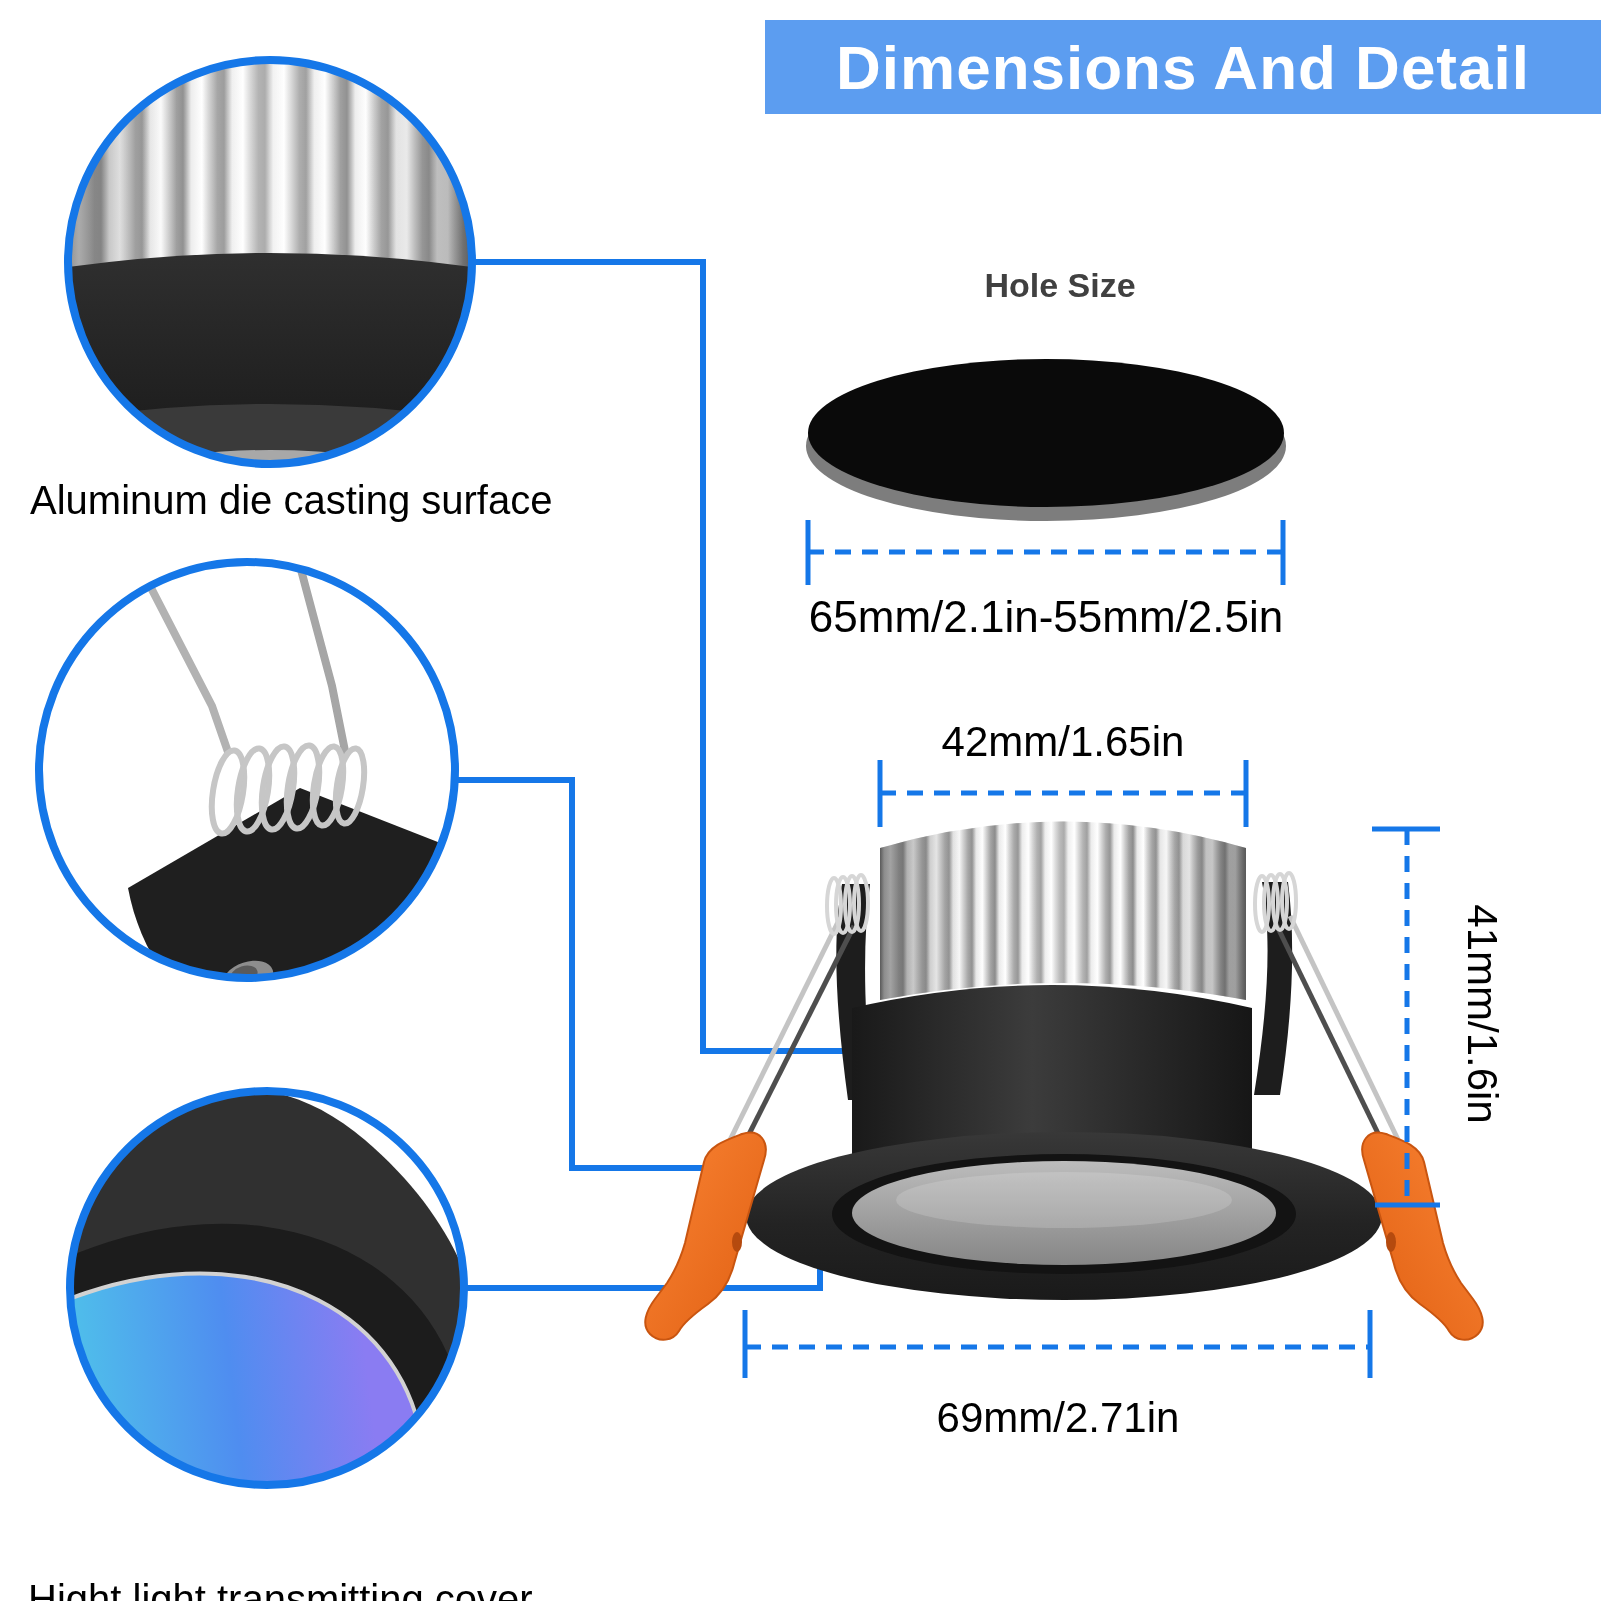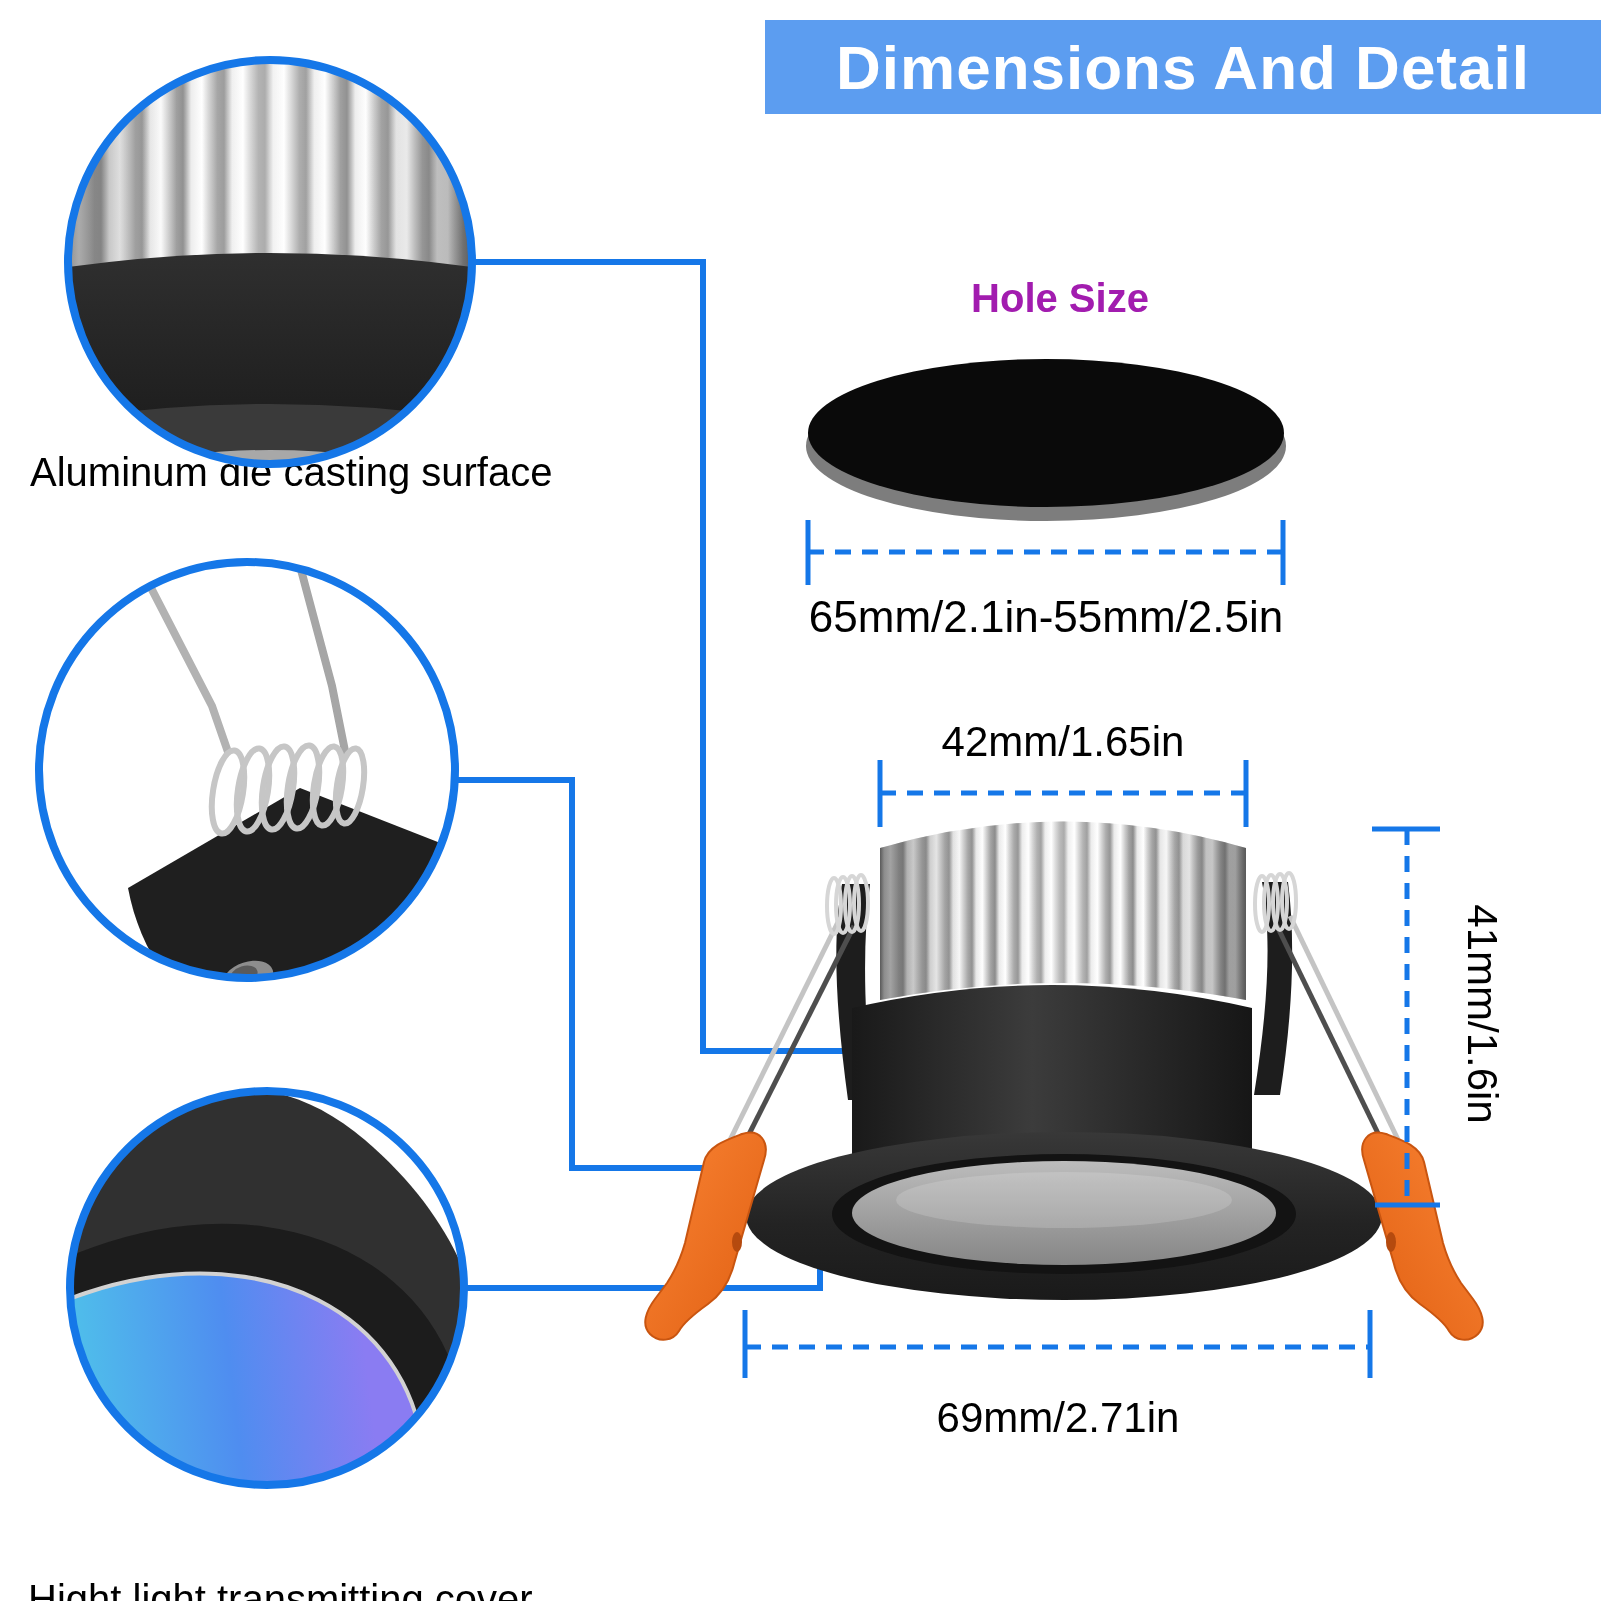--- a/index.html
+++ b/index.html
@@ -2,25 +2,25 @@
 <html><head>
 <meta charset="utf-8">
 <style>
   html,body{margin:0;padding:0;background:#fff;}
   .page{position:relative;width:1601px;height:1601px;background:#fff;overflow:hidden;
         font-family:"Liberation Sans", sans-serif;}
   .banner{position:absolute;left:765px;top:20px;width:836px;height:94px;
           display:flex;align-items:center;justify-content:center;}
   .banner span{color:#fff;font-size:62px;font-weight:bold;letter-spacing:1px;white-space:nowrap;}
   .feature-label{position:absolute;color:#000;font-size:40px;white-space:nowrap;}
-  .label-1{left:30px;top:450px;text-align:right;}
+  .label-1{left:30px;top:478px;text-align:right;}
   .label-2{left:55px;top:990px;}
   .label-3{left:28px;top:1577px;}
-  .hole-title{position:absolute;left:870px;top:276px;width:380px;text-align:center;
-              color:#a21caf;font-size:40px;font-weight:bold;}
+  .hole-title{position:absolute;left:870px;top:266px;width:380px;text-align:center;
+              color:#404040;font-size:34px;font-weight:bold;}
   svg{position:absolute;left:0;top:0;}
   svg text{font-family:"Liberation Sans", sans-serif;fill:#000;}
 </style>
 </head>
 <body>
 
 <div class="page">
 
   <div class="banner" style="background:#5c9df0;">
     <span>Dimensions And Detail</span>

